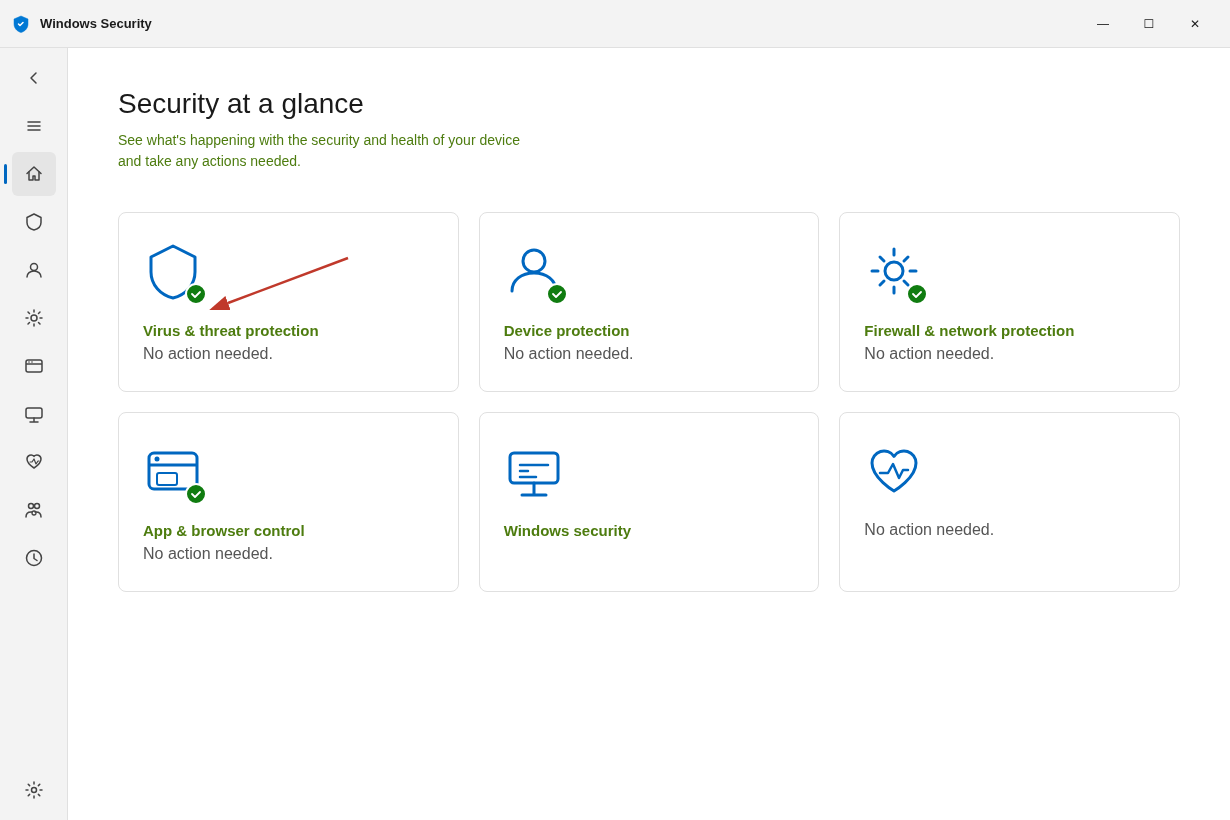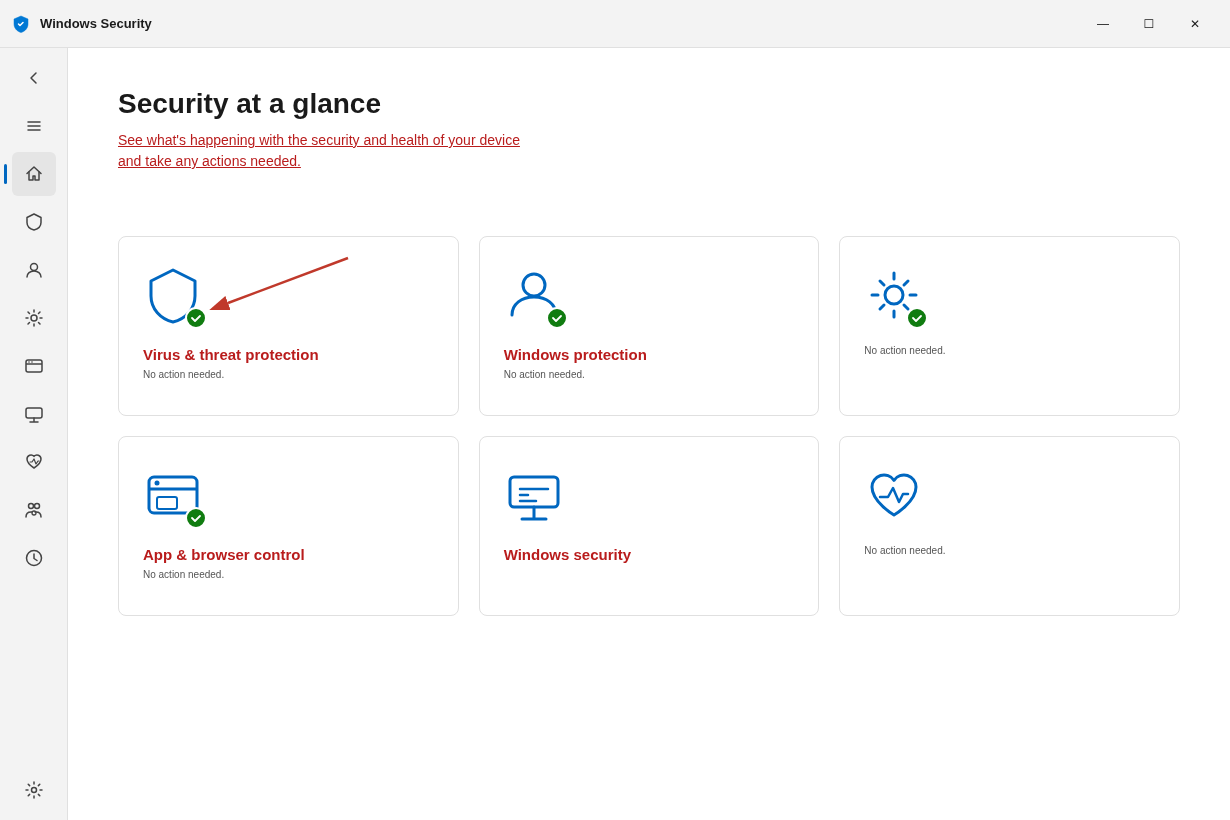--- a/index.html
+++ b/index.html
@@ -101,30 +101,29 @@
 
     
     .content {
       flex: 1;
       background: white;
       padding: 40px 50px;
       overflow-y: auto;
     }
     .page-title {
       font-size: 28px;
-      font-weight: 700;
+      font-weight: 400;
       color: #1a1a1a;
       margin-bottom: 10px;
     }
     .page-subtitle {
       font-size: 14px;
-      color: #b91c1c;
+      color: #4d7c0f;
       line-height: 1.5;
-      margin-bottom: 64px;
-      text-decoration: underline;
+      margin-bottom: 40px;
     }
 
     
     .cards-grid {
       display: grid;
       grid-template-columns: repeat(3, 1fr);
       gap: 20px;
     }
     .card {
       border: 1px solid #e0e0e0;
@@ -158,26 +157,26 @@
       justify-content: center;
       border: 2px solid white;
     }
     .card-badge svg {
       width: 12px;
       height: 12px;
     }
     .card-title {
       font-size: 15px;
       font-weight: 600;
-      color: #b91c1c;
+      color: #4d7c0f;
       margin-bottom: 4px;
       line-height: 1.3;
     }
     .card-status {
-      font-size: 10px;
+      font-size: 16px;
       color: #555;
     }
   </style>
 </head>
 <body>
 
 <div class="title-bar">
   <div class="title-bar-left">
 
     <svg class="title-bar-icon" viewBox="0 0 18 18" fill="none">
@@ -314,37 +313,38 @@
           <svg class="card-icon" viewBox="0 0 60 60" fill="none">
             <circle cx="30" cy="20" r="11" stroke="#0067c0" stroke-width="3"></circle>
             <path d="M8 50c0-11 9.5-18 22-18s22 7 22 18" stroke="#0067c0" stroke-width="3" stroke-linecap="round"></path>
           </svg>
           <div class="card-badge">
             <svg viewBox="0 0 12 12" fill="none">
               <path d="M2 6l3 3 5-5" stroke="white" stroke-width="1.8" stroke-linecap="round" stroke-linejoin="round"></path>
             </svg>
           </div>
         </div>
-        <div class="card-title">Windows protection</div>
+        <div class="card-title">Device protection</div>
         <div class="card-status">No action needed.</div>
       </div>
 
       <div class="card">
         <div class="card-icon-wrap">
           <svg class="card-icon" viewBox="0 0 60 60" fill="none">
             <circle cx="30" cy="30" r="9" stroke="#0067c0" stroke-width="3"></circle>
             <path d="M30 8v6M30 46v6M8 30h6M46 30h6" stroke="#0067c0" stroke-width="3" stroke-linecap="round"></path>
             <path d="M44 16l-4 4M20 40l-4 4M44 44l-4-4M20 20l-4-4" stroke="#0067c0" stroke-width="3" stroke-linecap="round"></path>
           </svg>
           <div class="card-badge">
             <svg viewBox="0 0 12 12" fill="none">
               <path d="M2 6l3 3 5-5" stroke="white" stroke-width="1.8" stroke-linecap="round" stroke-linejoin="round"></path>
             </svg>
           </div>
         </div>
+        <div class="card-title">Firewall &amp; network protection</div>
         <div class="card-status">No action needed.</div>
       </div>
 
       <div class="card">
         <div class="card-icon-wrap">
           <svg class="card-icon" viewBox="0 0 60 60" fill="none">
             <rect x="6" y="12" width="48" height="36" rx="5" stroke="#0067c0" stroke-width="3"></rect>
             <path d="M6 24h48" stroke="#0067c0" stroke-width="3"></path>
             <circle cx="14" cy="18" r="2.5" fill="#0067c0"></circle>
             <rect x="14" y="32" width="20" height="12" rx="2" stroke="#0067c0" stroke-width="2"></rect>

